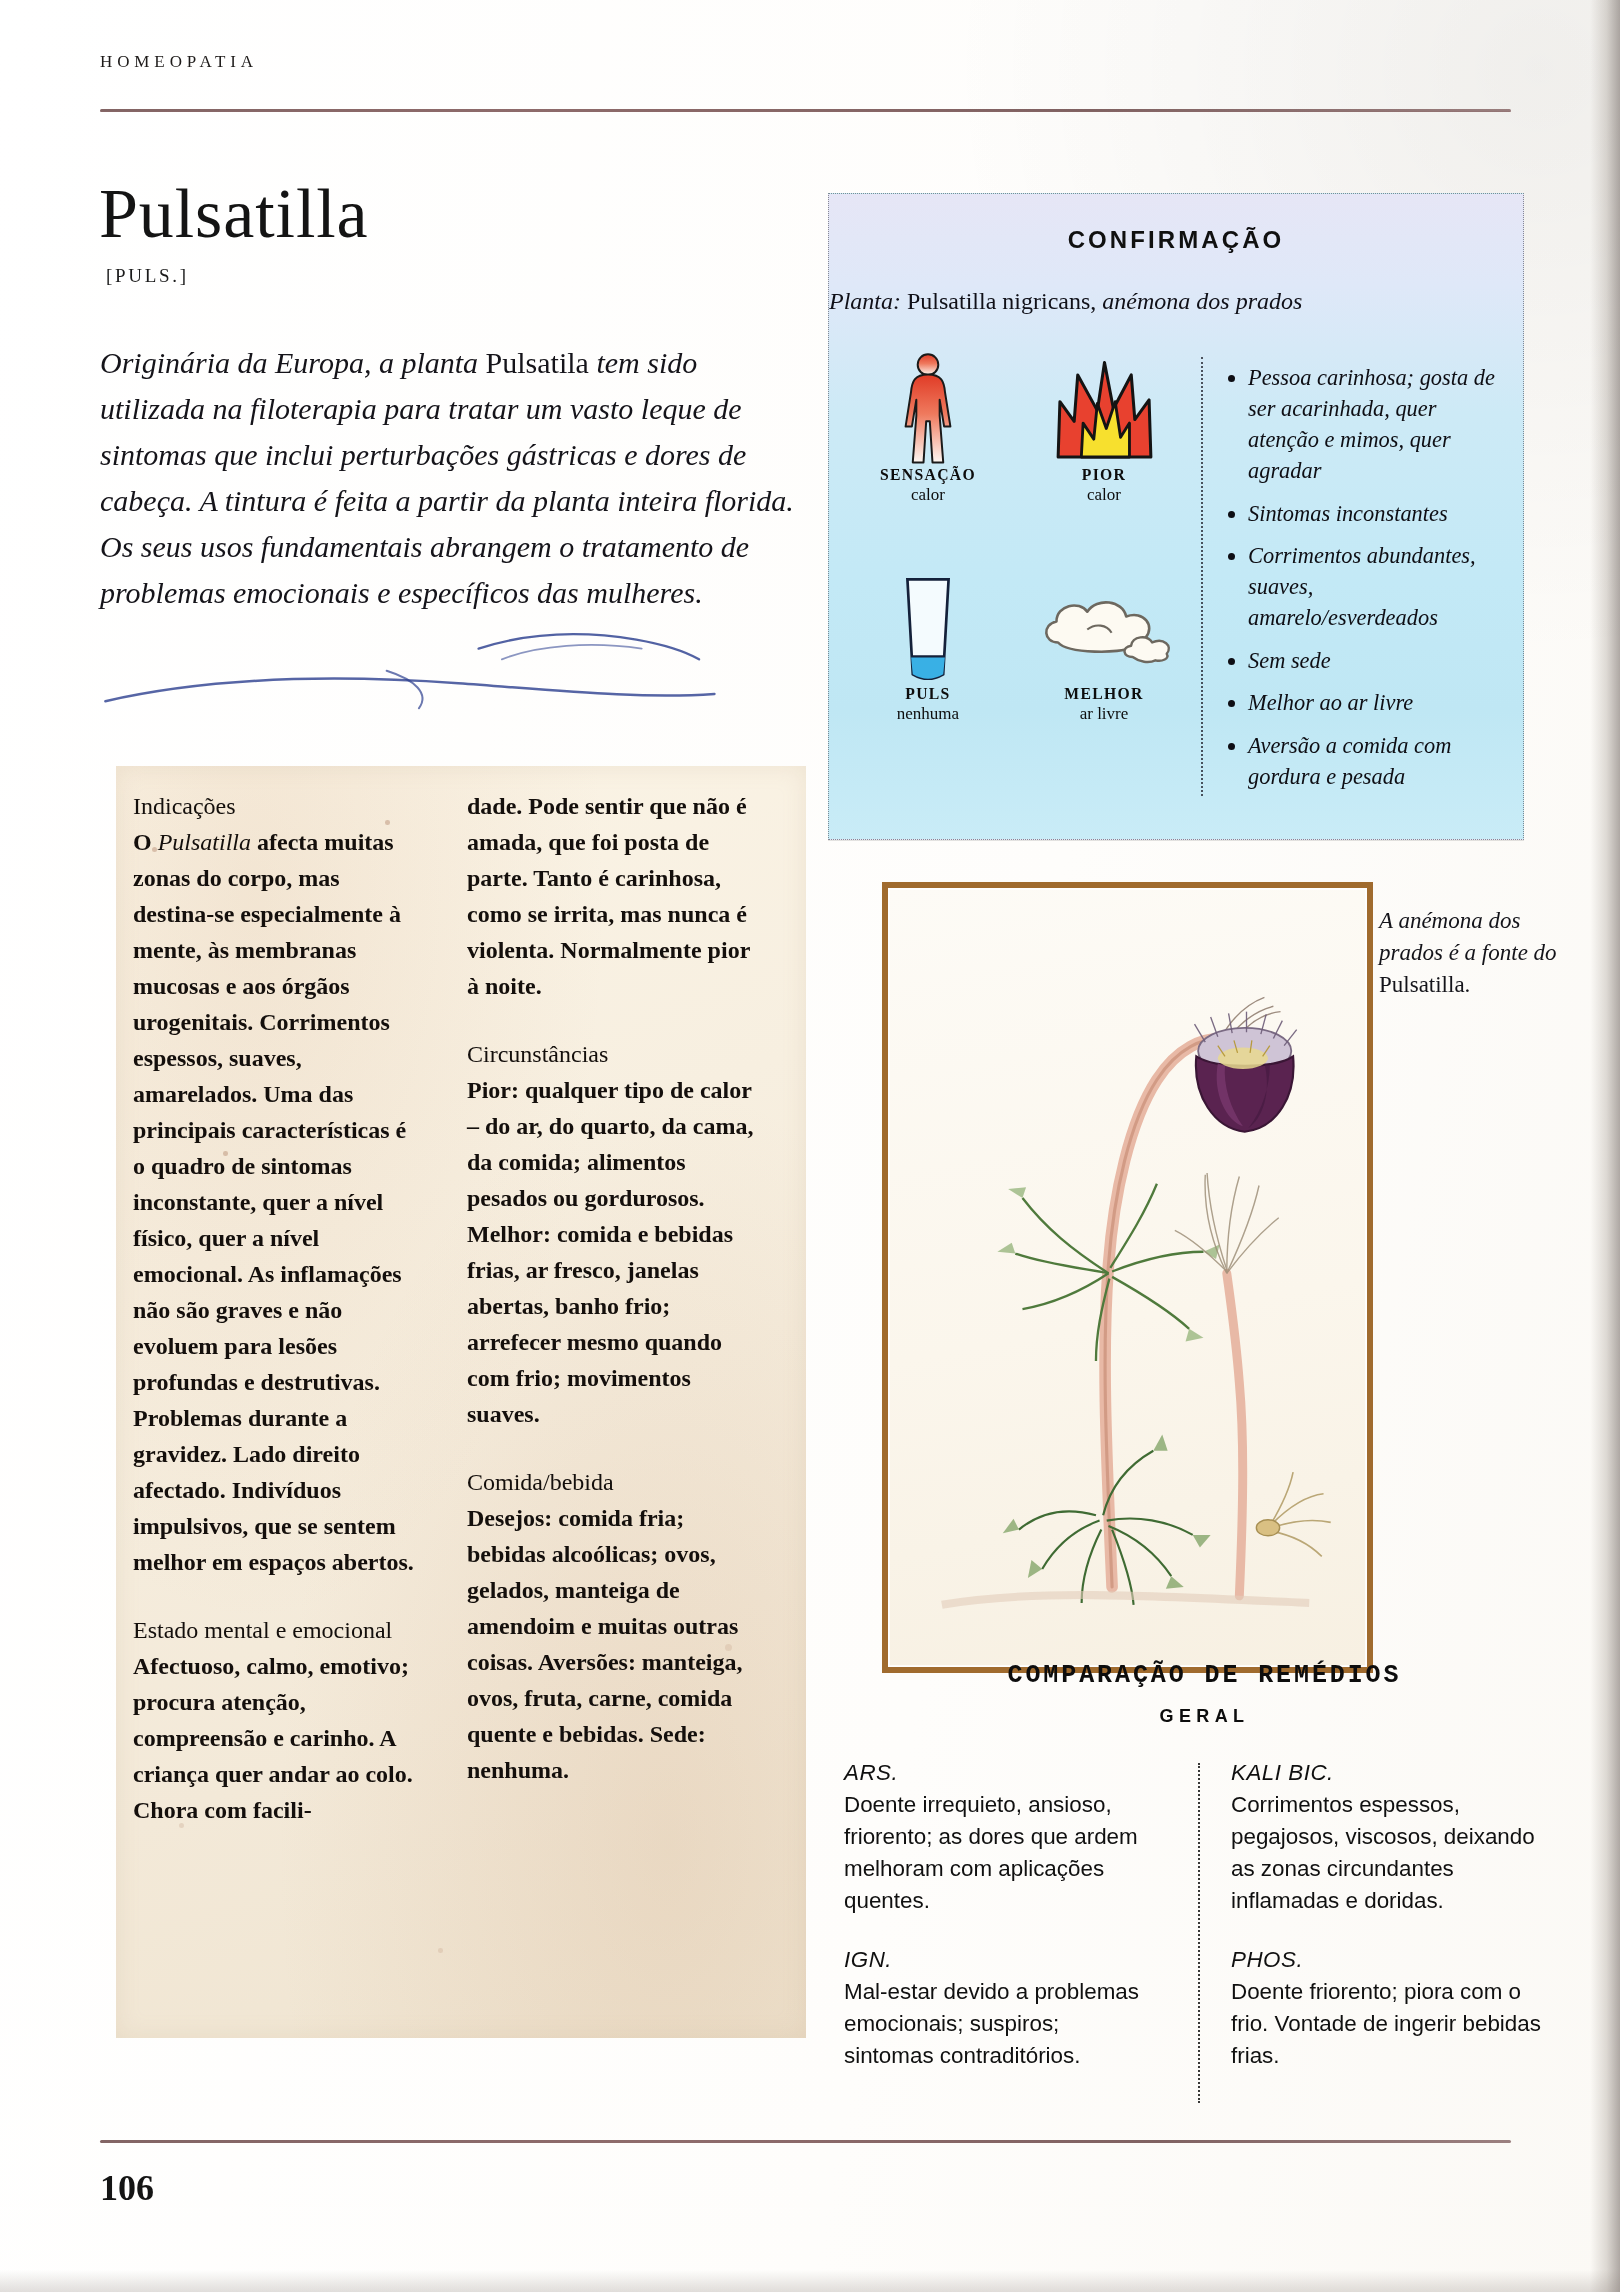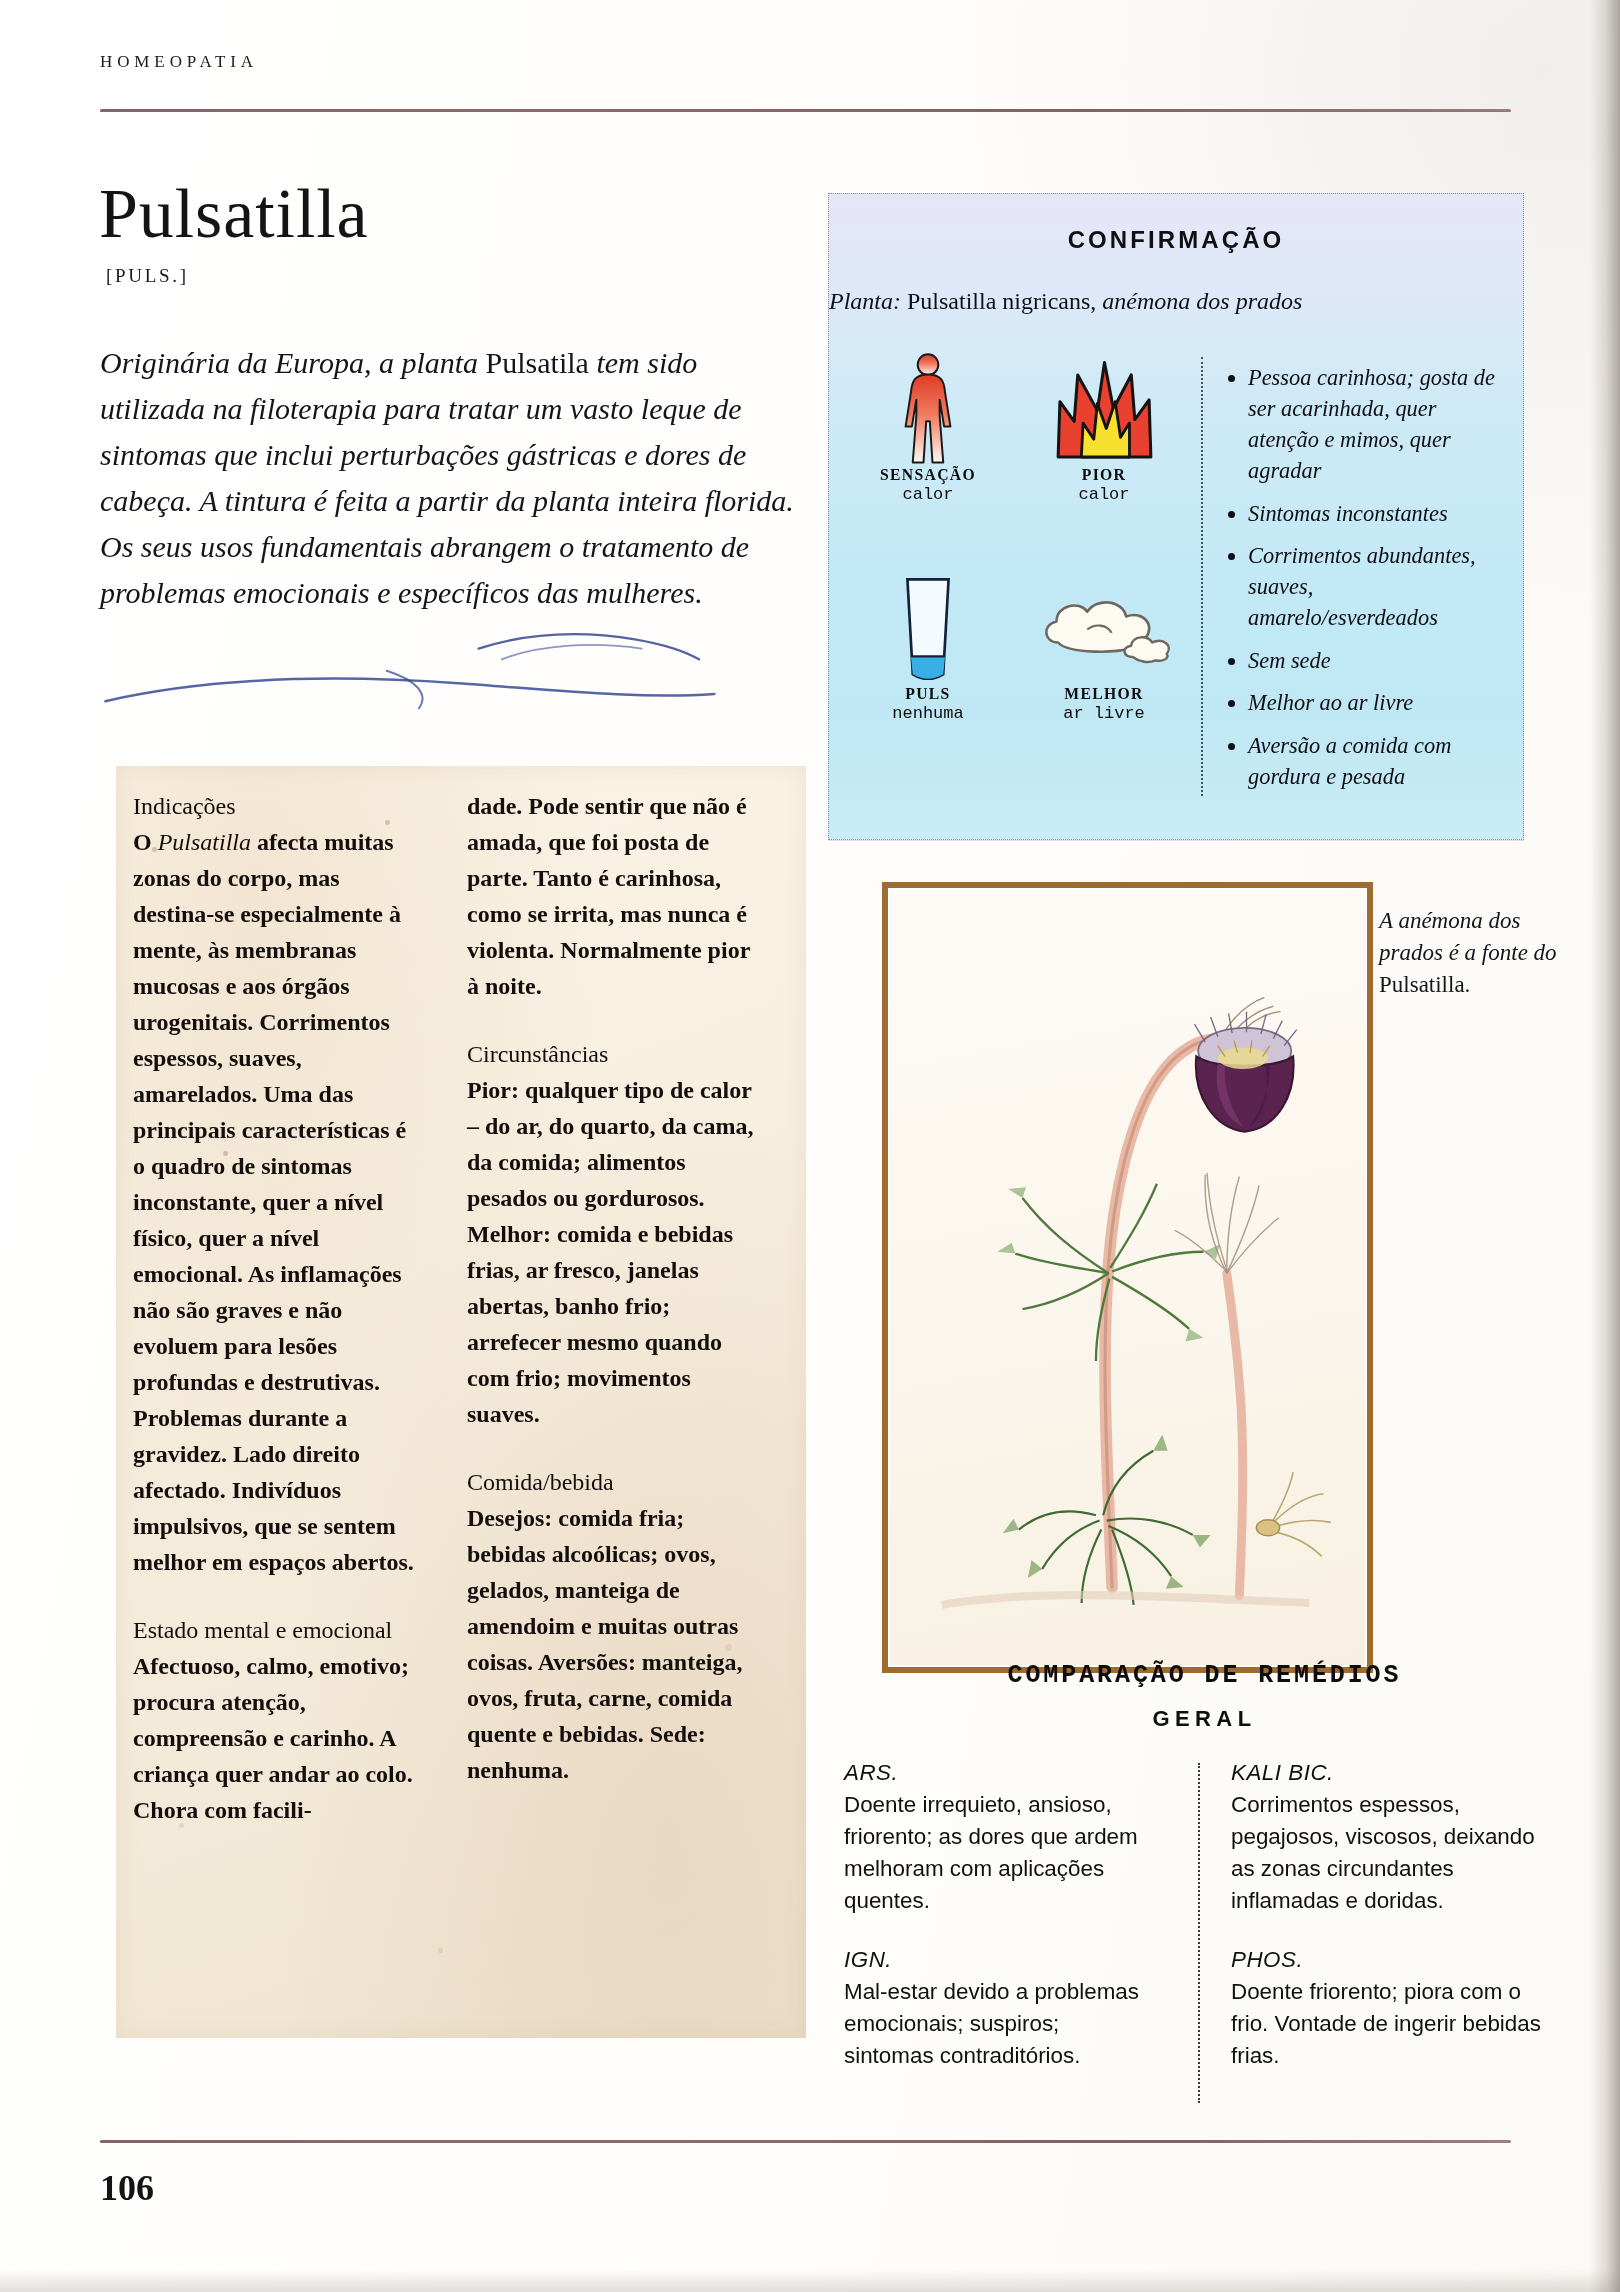--- a/index.html
+++ b/index.html
@@ -105,21 +105,21 @@
     font-size:24px;color:#101018;
   }
   .confirm-plant .it{font-style:italic;}
   .icons-area{position:absolute;left:16px;top:157px;width:345px;height:439px;}
   .icon-cell{position:absolute;text-align:center;width:166px;}
   .icon-cell .lbl{
     font-family:"Liberation Serif", serif;font-weight:bold;
     font-size:15.7px;letter-spacing:1.3px;color:#0d0d0d;
   }
   .icon-cell .sub{
-    font-family:Liberation Mono, monospace;
+    font-family:Liberation Serif, serif;
     font-size:17px;color:#0d0d0d;margin-top:0.9px;
   }
   .icon-art{height:115px;display:flex;align-items:flex-end;justify-content:center;}
   .divider-dots{
     position:absolute;left:372px;top:163px;width:0;height:439px;
     border-left:2.7px dotted rgba(30,30,40,.75);
   }
   .bullets{
     position:absolute;left:396px;top:168px;width:278px;
     font-style:italic;font-size:22.4px;line-height:31px;color:#0e0e14;
@@ -143,21 +143,21 @@
 
   
   .cmp-title{
     position:absolute;left:882px;top:1661px;width:645px;text-align:center;
     font-family:Liberation Mono, monospace;font-weight:bold;
     font-size:25px;letter-spacing:2.9px;color:#0d0d0d;
   }
   .cmp-sub{
     position:absolute;left:882px;top:1706px;width:645px;text-align:center;
     font-family:"Liberation Sans", sans-serif;font-weight:bold;
-    font-size:22px;letter-spacing:5.4px;color:#0d0d0d;
+    font-size:18px;letter-spacing:5.4px;color:#0d0d0d;
   }
   .cmp-col{
     position:absolute;top:1757px;
     font-family:"Liberation Sans", sans-serif;
     font-size:22.4px;line-height:32px;color:#101010;
   }
   .cmp-left{left:844px;width:309px;}
   .cmp-right{left:1231px;width:313px;}
   .cmp-dots{
     position:absolute;left:1198px;top:1763px;height:340px;width:0;

